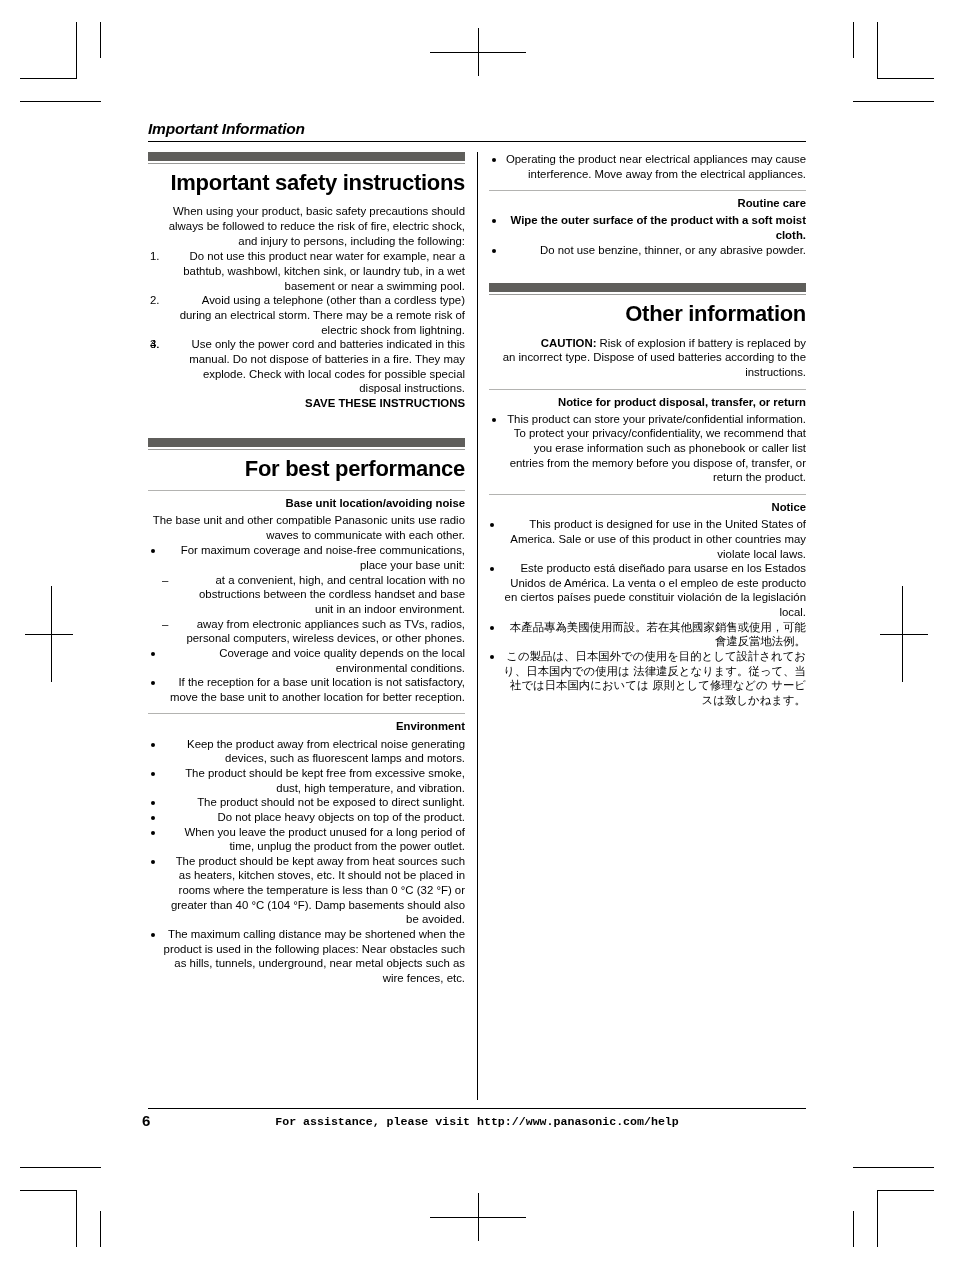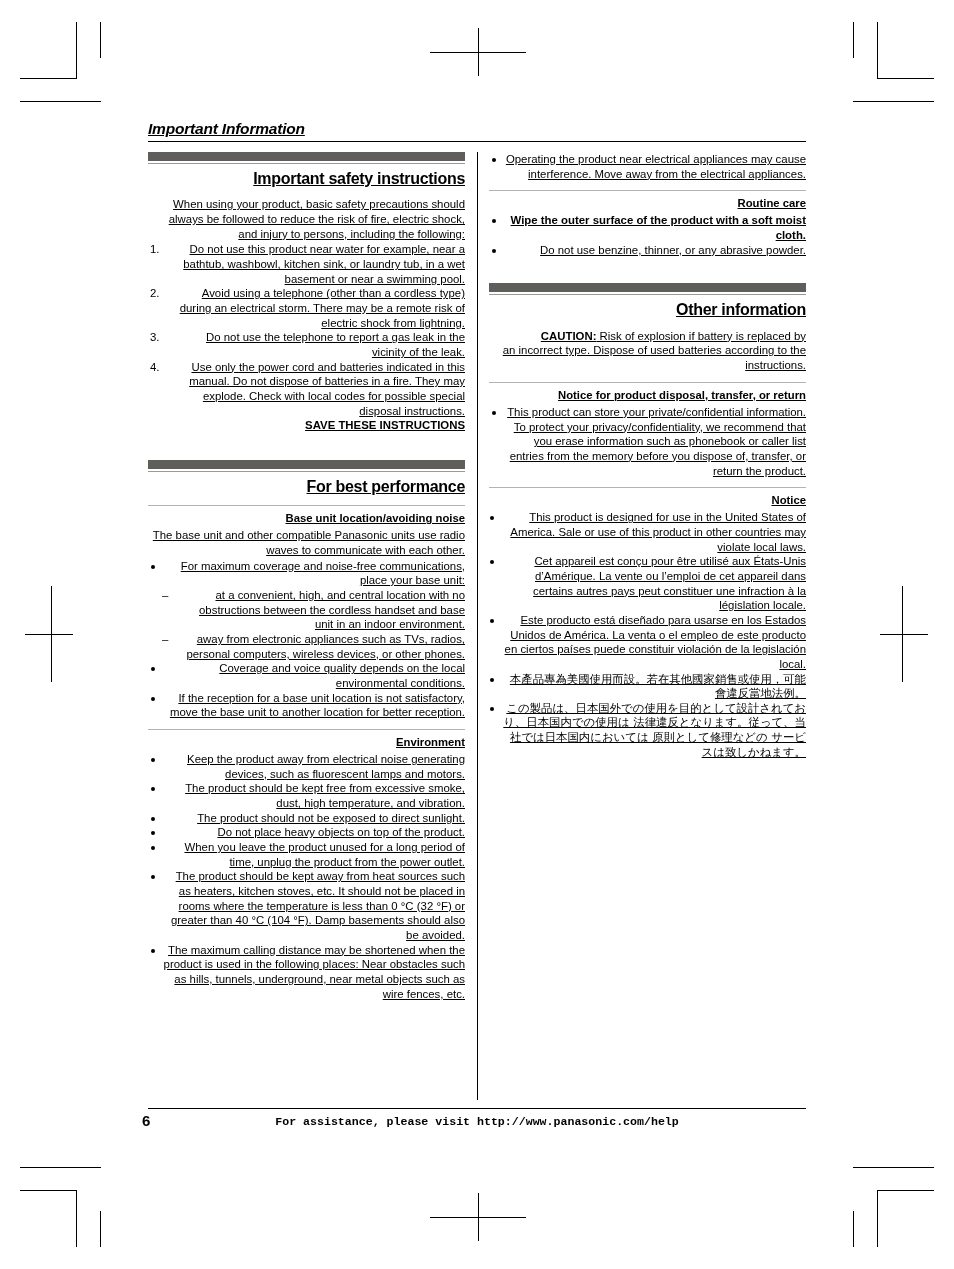--- a/index.html
+++ b/index.html
@@ -21,21 +21,20 @@
   .mark.h { height: 1px; }
   .mark.v { width: 1px; }
 
   
   .page {
     position: absolute;
     left: 148px;
     top: 120px;
     width: 658px;
     height: 1010px;
-    text-decoration: underline;
   }
 
   .running-head {
     font-size: 15.5px;
     font-weight: bold;
     font-style: italic;
     letter-spacing: -0.2px;
     line-height: 1.1;
     padding-bottom: 4px;
   }
@@ -69,21 +68,21 @@
   .sec-bar {
     height: 9px;
     background: #5f5e5b;
     margin-bottom: 2px;
   }
   .sec-bar-rule {
     border-bottom: 1px solid #9a9a98;
     margin-bottom: 6px;
   }
   .sec-title {
-    font-size: 16px;
+    font-size: 22px;
     font-weight: bold;
     letter-spacing: -0.3px;
     line-height: 1.15;
     margin-bottom: 9px;
   }
 
   
   .sub-rule {
     border-top: 1.6px solid #b3b3b1;
     margin-top: 9px;
@@ -259,21 +258,20 @@
           <li>
             <span class="n">1.</span>
             <span>Do not use this product near water for example, near a bathtub, washbowl, kitchen sink, or laundry tub, in a wet basement or near a swimming pool.</span>
           </li>
           <li>
             <span class="n">2.</span>
             <span>Avoid using a telephone (other than a cordless type) during an electrical storm. There may be a remote risk of electric shock from lightning.</span>
           </li>
           <li>
             <span class="n">3.</span>
-            <span>Do not use the telephone to report a gas leak in the vicinity of the leak.</span>
           </li>
           <li>
             <span class="n">4.</span>
             <span>Use only the power cord and batteries indicated in this manual. Do not dispose of batteries in a fire. They may explode. Check with local codes for possible special disposal instructions.</span>
           </li>
         </ol>
 
         <p class="body bold">SAVE THESE INSTRUCTIONS</p>
       </div>
 
@@ -345,21 +343,20 @@
         <div class="sub-rule"></div>
         <div class="sub-title">Notice for product disposal, transfer, or return</div>
         <ul class="b">
           <li>This product can store your private/confidential information. To protect your privacy/confidentiality, we recommend that you erase information such as phonebook or caller list entries from the memory before you dispose of, transfer, or return the product.</li>
         </ul>
 
         <div class="sub-rule"></div>
         <div class="sub-title">Notice</div>
         <ul class="b tight">
           <li>This product is designed for use in the United States of America. Sale or use of this product in other countries may violate local laws.</li>
-          <li>Cet appareil est conçu pour être utilisé aux États-Unis d’Amérique. La vente ou l’emploi de cet appareil dans certains autres pays peut constituer une infraction à la législation locale.</li>
           <li>Este producto está diseñado para usarse en los Estados Unidos de América. La venta o el empleo de este producto en ciertos países puede constituir violación de la legislación local.</li>
           <li class="cjk">本產品專為美國使用而設。若在其他國家銷售或使用，可能會違反當地法例。</li>
           <li class="cjk">この製品は、日本国外での使用を目的として設計されており、日本国内での使用は 法律違反となります。従って、当社では日本国内においては 原則として修理などの サービスは致しかねます。</li>
         </ul>
       </div>
     </div>
 
   </div>
 </div>
 

